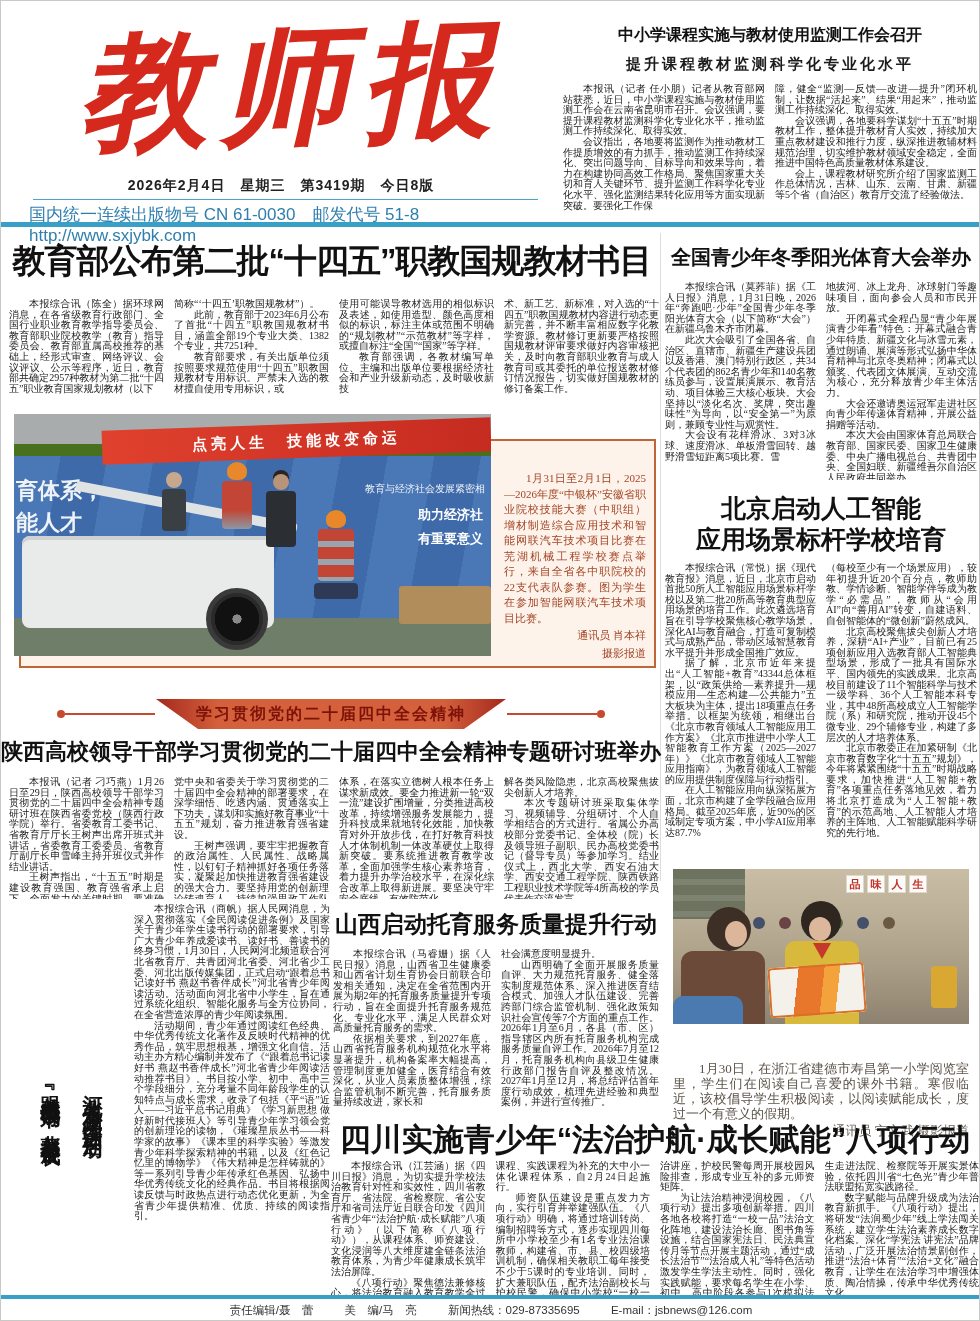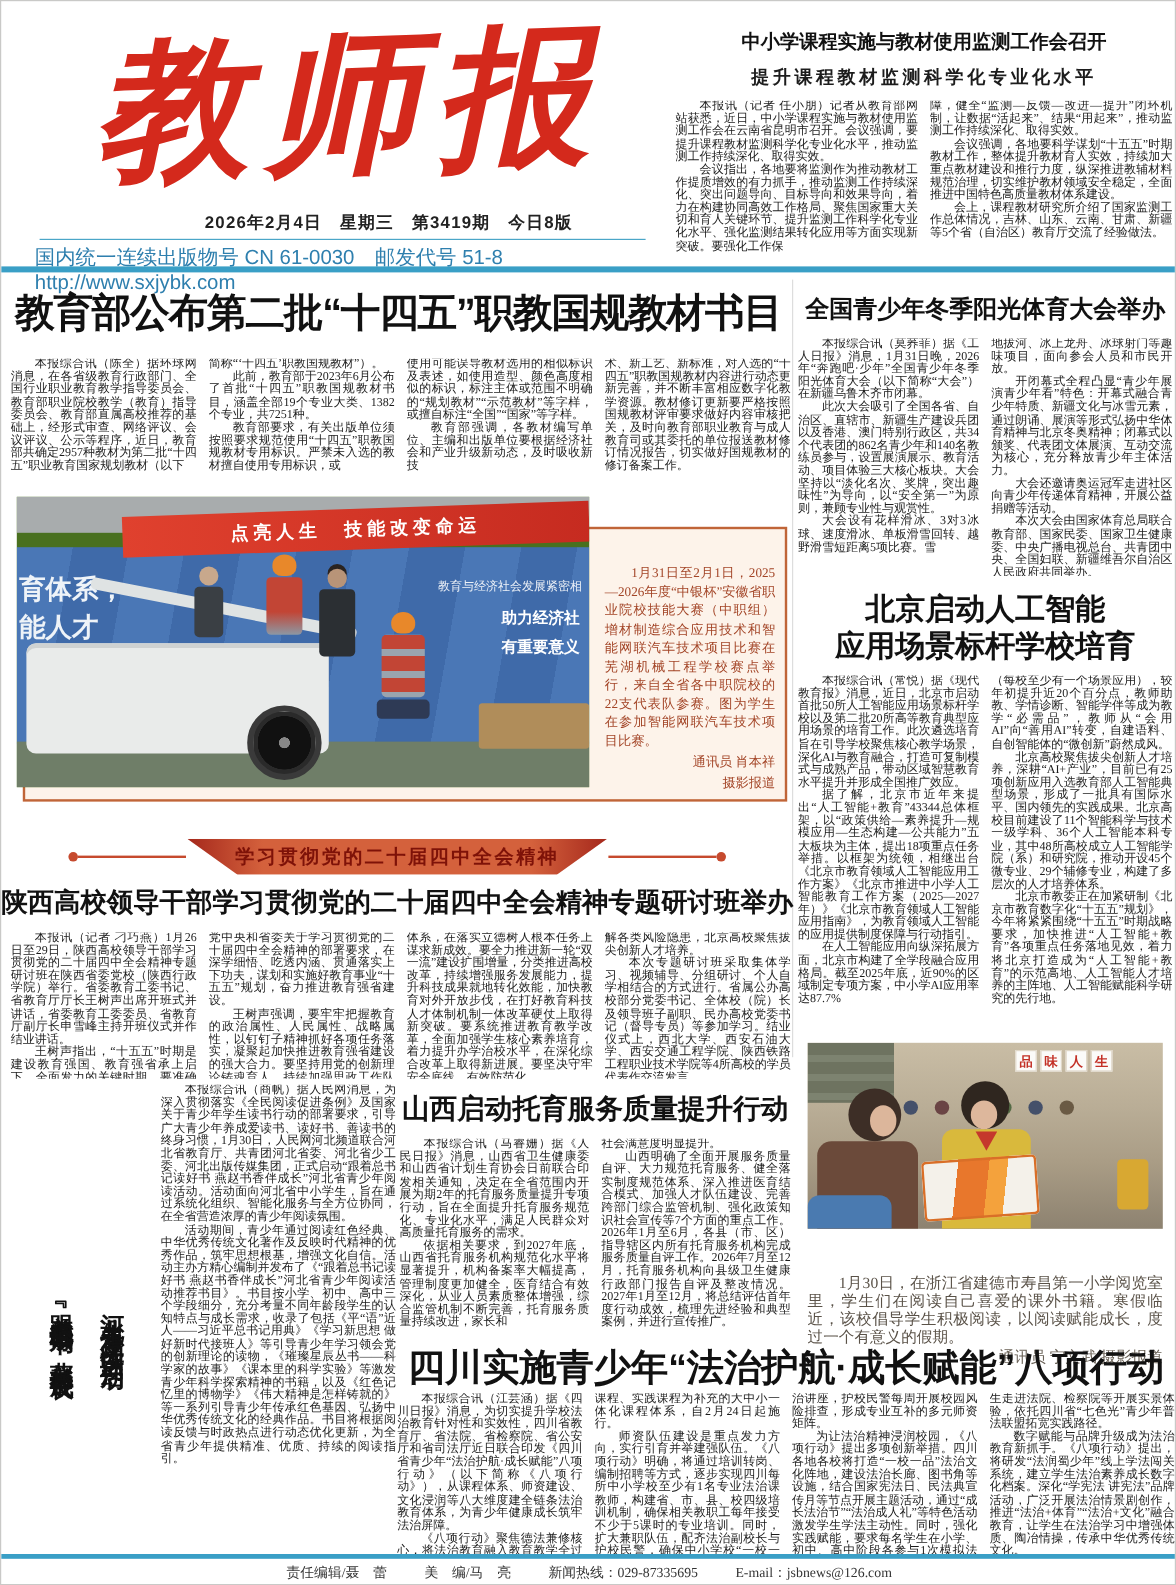--- a/index.html
+++ b/index.html
@@ -5,21 +5,21 @@
   html,body{margin:0;padding:0;background:#dfe0de;}
   #page{position:relative;width:980px;height:1321px;margin:0 auto;background:#ffffff;
         border:1px solid #c9c9c7;box-sizing:border-box;overflow:hidden;
         font-family:"Liberation Sans",sans-serif;color:#1c1c1c;}
   .abs{position:absolute;}
 
   
   #masthead-title{left:55px;top:0;width:470px;height:172px;display:flex;align-items:center;justify-content:center;
     font-family:"DejaVu Serif",serif;font-style:italic;font-weight:bold;font-size:128px;letter-spacing:14px;
     color:#d4291c;transform:rotate(-2deg);white-space:nowrap;}
-  #dateline{left:0;top:176px;width:560px;text-align:center;font-size:14px;font-weight:bold;color:#222;letter-spacing:1px;padding-left:43px;}
+  #dateline{left:0;top:176px;width:560px;text-align:center;font-size:14px;font-weight:bold;color:#222;letter-spacing:1px;}
   #thinline{left:32px;top:198px;width:505px;height:1px;background:#4aa6c8;}
   #pubinfo{left:0;top:202px;width:560px;font-size:17px;color:#2e7fae;margin-left:28px;}
   #thickline{left:0;top:221px;width:980px;height:5px;background:#3a9fc6;}
 
   
   .headline{font-weight:900;text-align:center;color:#111;white-space:nowrap;}
   .body-text{display:flex;gap:10px;font-family:"Liberation Serif",serif;font-size:10px;line-height:10.6px;
              text-align:justify;color:#1b1b1b;overflow:hidden;}
   .col{flex:1;overflow:hidden;min-width:0;}
   .para{margin:0;text-indent:2em;}
@@ -126,21 +126,21 @@
       color:#5a5248;text-align:justify;}
   #photo2-caption .credit{text-align:right;text-indent:0;margin-top:2px;color:#6b6358;}
 
   
   #sc-title{left:330px;top:1118px;width:648px;font-size:31px;}
   #sc-body{left:330px;top:1160px;width:648px;height:134px;}
 
   
   #footline{left:0;top:1294px;width:980px;height:4px;background:#3a9fc6;}
   #footer{left:0;top:1302px;width:980px;text-align:center;font-size:11.5px;color:#333;}
-  #footer span{margin:12px 14px;font-family:Liberation Serif, serif;}
+  #footer span{margin:12px 14px;}
 </style>
 </head>
 <body>
 
 <div id="page">
 
   <div class="abs" id="masthead-title">教师报</div>
   <div class="abs" id="dateline">2026年2月4日　星期三　第3419期　今日8版</div>
   <div class="abs" id="thinline"></div>
   <div class="abs" id="pubinfo">国内统一连续出版物号 CN 61-0030　邮发代号 51-8　http://www.sxjybk.com</div>

